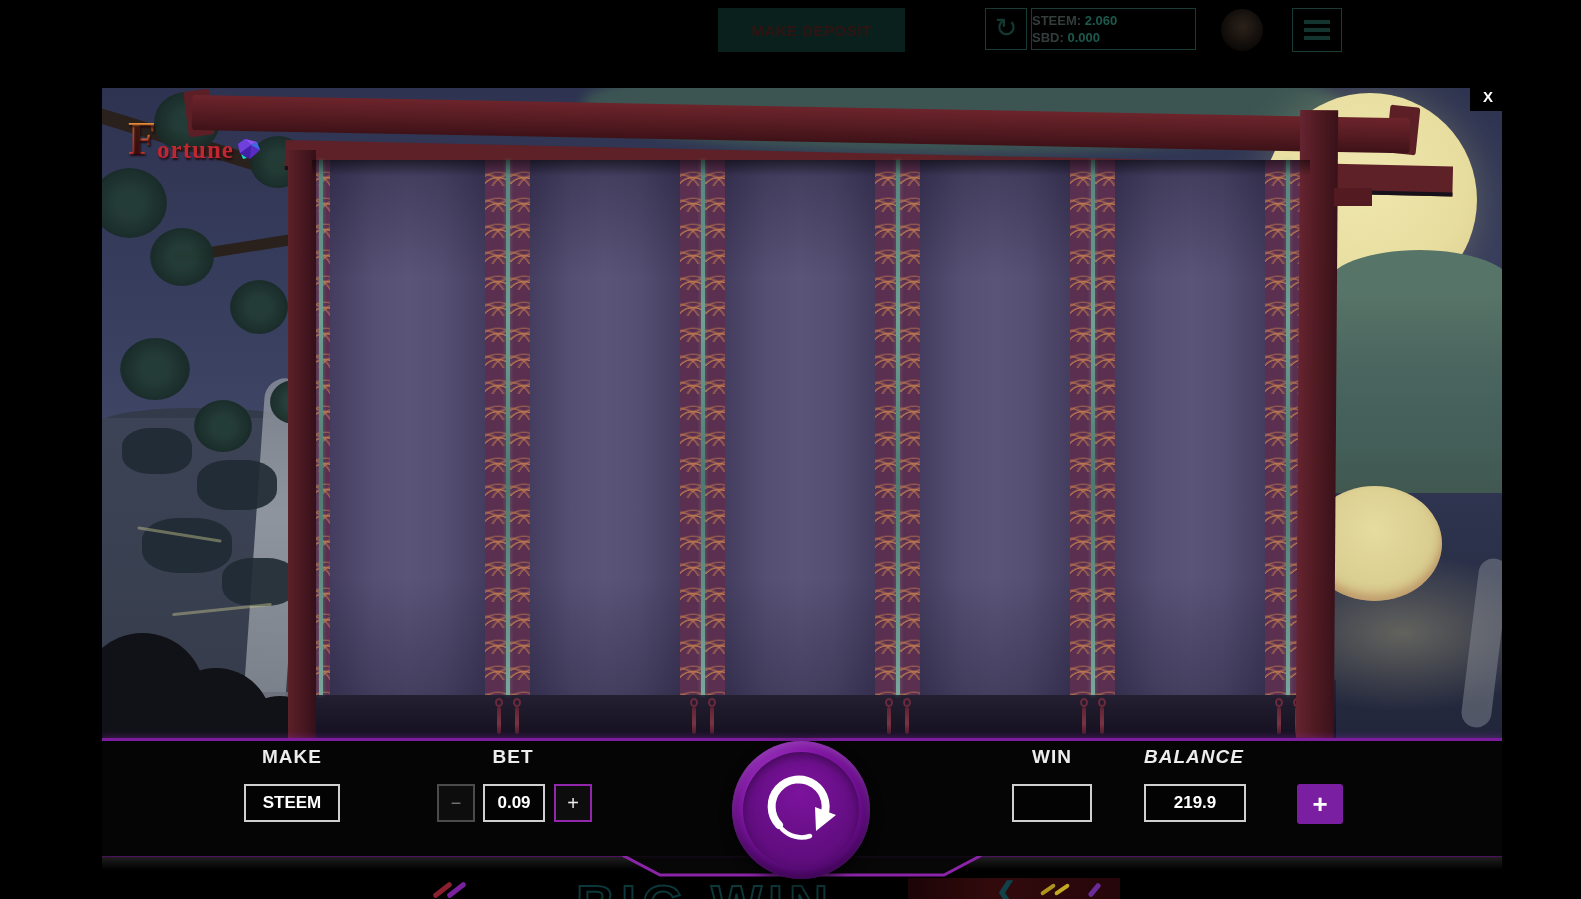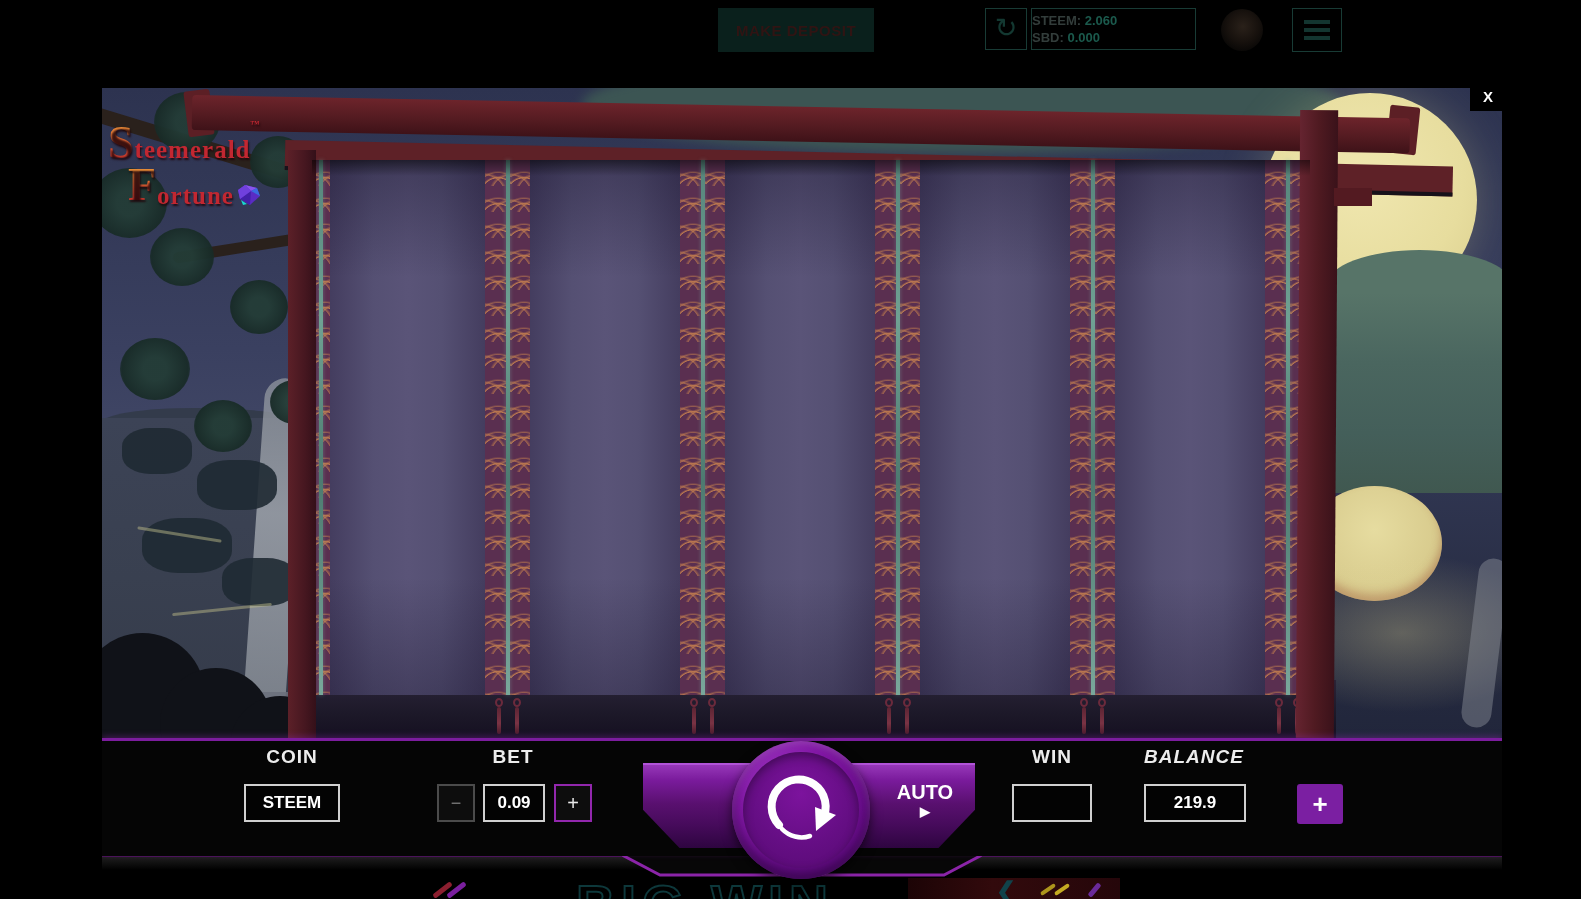--- a/index.html
+++ b/index.html
@@ -3,21 +3,21 @@
 <meta charset="utf-8">
 <style>
   html,body{margin:0;padding:0;background:#000;}
   body{width:1581px;height:899px;position:relative;overflow:hidden;
        font-family:"Liberation Sans",sans-serif;-webkit-font-smoothing:antialiased;}
 
   
   .topbar{position:absolute;left:0;top:0;width:1581px;height:60px;background:#000;}
   .logo{position:absolute;left:290px;top:13px;font-size:29px;font-weight:bold;letter-spacing:.5px;}
   .lg1,.lg3{color:#0e312d;} .lg2{color:#1a2322;}
-  .deposit{position:absolute;left:718px;top:8px;width:156px;height:44px;background:#0a201c;
+  .deposit{position:absolute;left:718px;top:8px;width:187px;height:44px;background:#0a201c;
            border:none;color:#301413;font-weight:bold;font-size:15px;letter-spacing:.5px;cursor:pointer;}
   .refreshbox{position:absolute;left:985px;top:8px;width:42px;height:42px;border:1.5px solid #183b35;
            box-sizing:border-box;color:#133831;font-size:27px;line-height:38px;text-align:center;cursor:pointer;}
   .balances{position:absolute;left:1031px;top:8px;width:165px;height:42px;border:1.5px solid #183b35;
            box-sizing:border-box;font-size:13px;font-weight:bold;padding-top:3px;}
   .balrow{line-height:17px;}
   .ballabel{color:#333d3b;} .balval{color:#1b5a4d;}
   .avatar{position:absolute;left:1221px;top:9px;width:42px;height:42px;border-radius:50%;
           background:radial-gradient(circle at 52% 42%,#2a211a 0%,#18120e 45%,#070605 80%);cursor:pointer;}
   .hamburger{position:absolute;left:1292px;top:8px;width:50px;height:44px;border:1.5px solid #183b35;
@@ -274,55 +274,44 @@
       <div class="tassel" style="left:1190px;">
           <div class="loop"></div>
           <div class="cord"></div>
         </div>
 
       <div class="pillar-l"></div>
       <div class="pillar-r"></div>
       <div class="crossstub"></div>
 
       <div class="gamelogo">
-        <div class="gl-line"><span class="cap">S</span><span>teemerald</span><span class="tm">™</span></div>
         <div class="gl-line gl-line2">
             <span class="cap">F</span>
             <span>ortune</span>
             <span class="gem"><svg width="24" height="22" viewBox="0 0 24 22">
                 <polygon points="8,1 20,4 23,12 13,21 3,15 1,6" fill="#5a2bc4"></polygon>
                 <polygon points="8,1 14,7 20,4" fill="#8a55ee"></polygon>
                 <polygon points="14,7 23,12 20,4" fill="#3a6be0"></polygon>
                 <polygon points="3,15 13,21 14,7" fill="#4320a8"></polygon>
                 <polygon points="1,6 8,1 14,7 3,15" fill="#7040dd"></polygon>
                 <polygon points="4,16 10,20 6,21" fill="#19d8d0"></polygon>
               </svg></span>
           </div>
       </div>
     </div>
 
     <div class="controlbar">
-      <div class="ctl-label" style="left:140px;width:100px;">COIN</div>
+      <div class="ctl-label" style="left:140px;width:100px;">MAKE</div>
       <div class="box coinbox">STEEM</div>
 
       <div class="ctl-label" style="left:361px;width:100px;">BET</div>
       <div class="btn-sq minus">−</div>
       <div class="box betbox">0.09</div>
       <div class="btn-sq plusbet">+</div>
 
-      <div class="pill">
-        <div class="maxbet">
-          <div>MAX</div>
-          <div>BET</div>
-        </div>
-        <div class="autowrap">
-          <div>AUTO</div>
-          <div class="autoplay">▶</div>
-        </div>
-      </div>
 
       <div class="spin">
         <svg width="86" height="86" viewBox="0 0 86 86">
           <path d="M 21 58 A 27 27 0 1 1 64 53" fill="none" stroke="#ffffff" stroke-width="8" stroke-linecap="round"></path>
           <path d="M 24 62 A 27 27 0 0 0 52 69" fill="none" stroke="#ffffff" stroke-width="4.5" stroke-linecap="round"></path>
           <polygon points="57,40 78,48 58,64" fill="#ffffff"></polygon>
         </svg>
       </div>
 
       <div class="ctl-label" style="left:900px;width:100px;">WIN</div>

